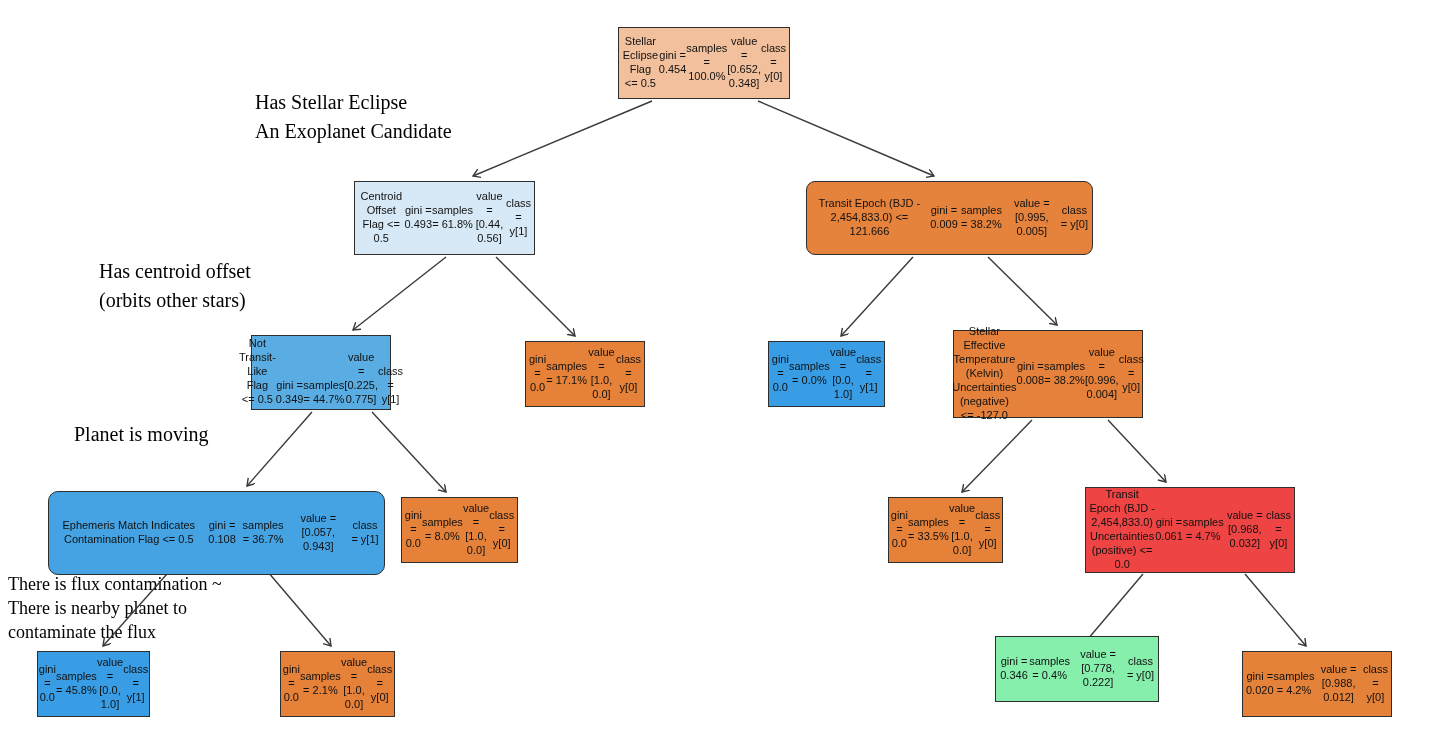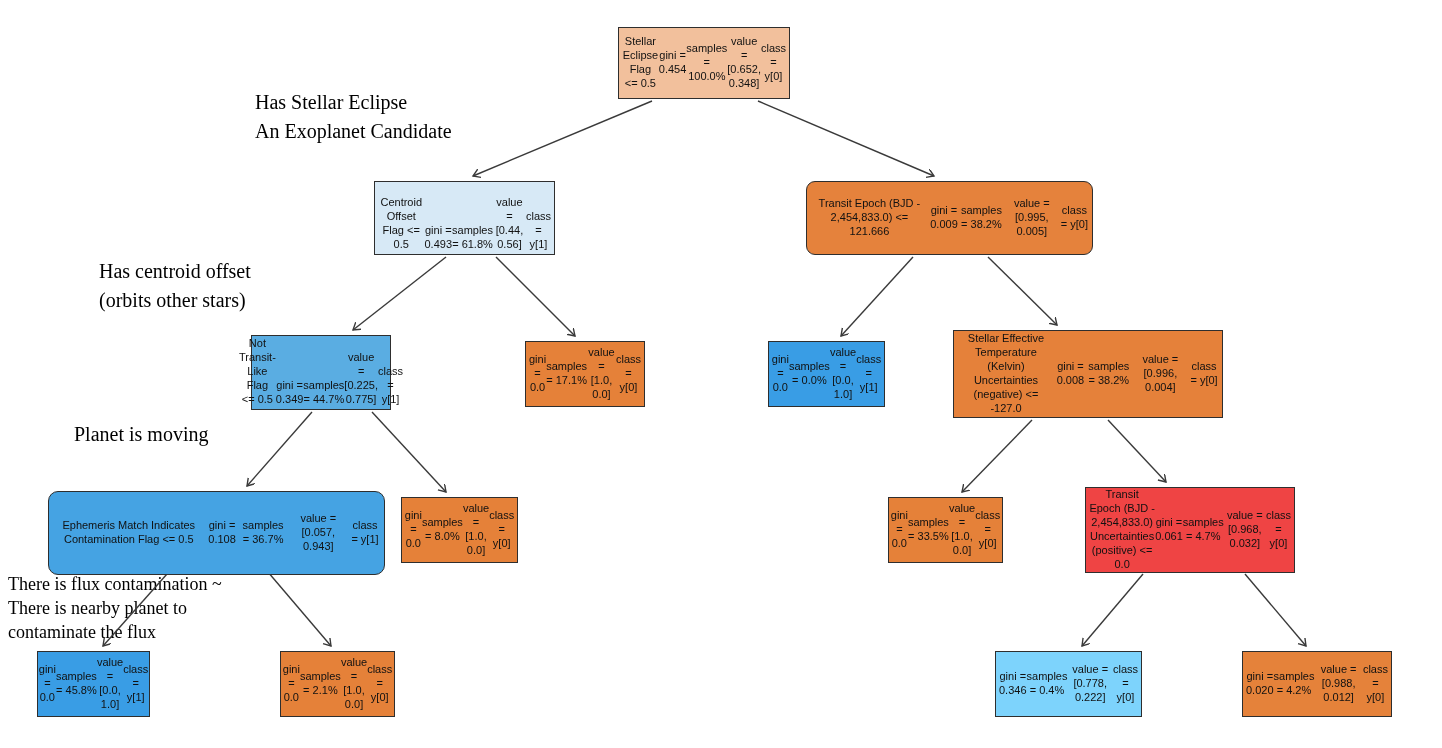--- a/index.html
+++ b/index.html
@@ -55,21 +55,21 @@
   </svg>
 
   <div class="node" style="left: 618px; top: 27px; width: 172px; height: 72px; background-color: rgb(242, 192, 156);">
     <div class="cond">Stellar Eclipse Flag &lt;= 0.5</div>
     <div>gini = 0.454</div>
     <div>samples = 100.0%</div>
     <div>value = [0.652, 0.348]</div>
     <div>class = y[0]</div>
   </div>
 
-  <div class="node" style="left: 374px; top: 181px; width: 181px; height: 74px; background-color: rgb(215, 233, 246); align-items: flex-end;">
+  <div class="node" style="left: 354px; top: 181px; width: 181px; height: 74px; background-color: rgb(215, 233, 246);">
     <div class="cond">Centroid Offset Flag &lt;= 0.5</div>
     <div>gini = 0.493</div>
     <div>samples = 61.8%</div>
     <div>value = [0.44, 0.56]</div>
     <div>class = y[1]</div>
   </div>
 
   <div class="node" style="left: 806px; top: 181px; width: 287px; height: 74px; background-color: rgb(229, 130, 60); border-radius: 9px;">
     <div class="cond">Transit Epoch (BJD - 2,454,833.0) &lt;= 121.666</div>
     <div>gini = 0.009</div>
@@ -93,21 +93,21 @@
     <div>class = y[0]</div>
   </div>
 
   <div class="node" style="left: 768px; top: 341px; width: 117px; height: 66px; background-color: rgb(57, 157, 229);">
     <div>gini = 0.0</div>
     <div>samples = 0.0%</div>
     <div>value = [0.0, 1.0]</div>
     <div>class = y[1]</div>
   </div>
 
-  <div class="node" style="left: 953px; top: 330px; width: 270px; height: 88px; background-color: rgb(229, 129, 58);">
+  <div class="node" style="left: 953px; top: 330px; width: 190px; height: 88px; background-color: rgb(229, 129, 58);">
     <div class="cond">Stellar Effective Temperature (Kelvin)
 Uncertainties (negative) &lt;= -127.0</div>
     <div>gini = 0.008</div>
     <div>samples = 38.2%</div>
     <div>value = [0.996, 0.004]</div>
     <div>class = y[0]</div>
   </div>
 
   <div class="node" style="left: 48px; top: 491px; width: 337px; height: 84px; background-color: rgb(69, 163, 227); border-radius: 10px;">
     <div class="cond">Ephemeris Match Indicates Contamination Flag &lt;= 0.5</div>
@@ -147,21 +147,21 @@
     <div>class = y[1]</div>
   </div>
 
   <div class="node" style="left: 280px; top: 651px; width: 115px; height: 66px; background-color: rgb(229, 129, 57);">
     <div>gini = 0.0</div>
     <div>samples = 2.1%</div>
     <div>value = [1.0, 0.0]</div>
     <div>class = y[0]</div>
   </div>
 
-  <div class="node" style="left: 995px; top: 651px; width: 147px; height: 66px; background-color: #7dd3fc;">
+  <div class="node" style="left: 995px; top: 636px; width: 164px; height: 66px; background-color: #86efac;">
     <div>gini = 0.346</div>
     <div>samples = 0.4%</div>
     <div>value = [0.778, 0.222]</div>
     <div>class = y[0]</div>
   </div>
 
   <div class="node" style="left: 1242px; top: 651px; width: 150px; height: 66px; background-color: rgb(229, 130, 58);">
     <div>gini = 0.020</div>
     <div>samples = 4.2%</div>
     <div>value = [0.988, 0.012]</div>

